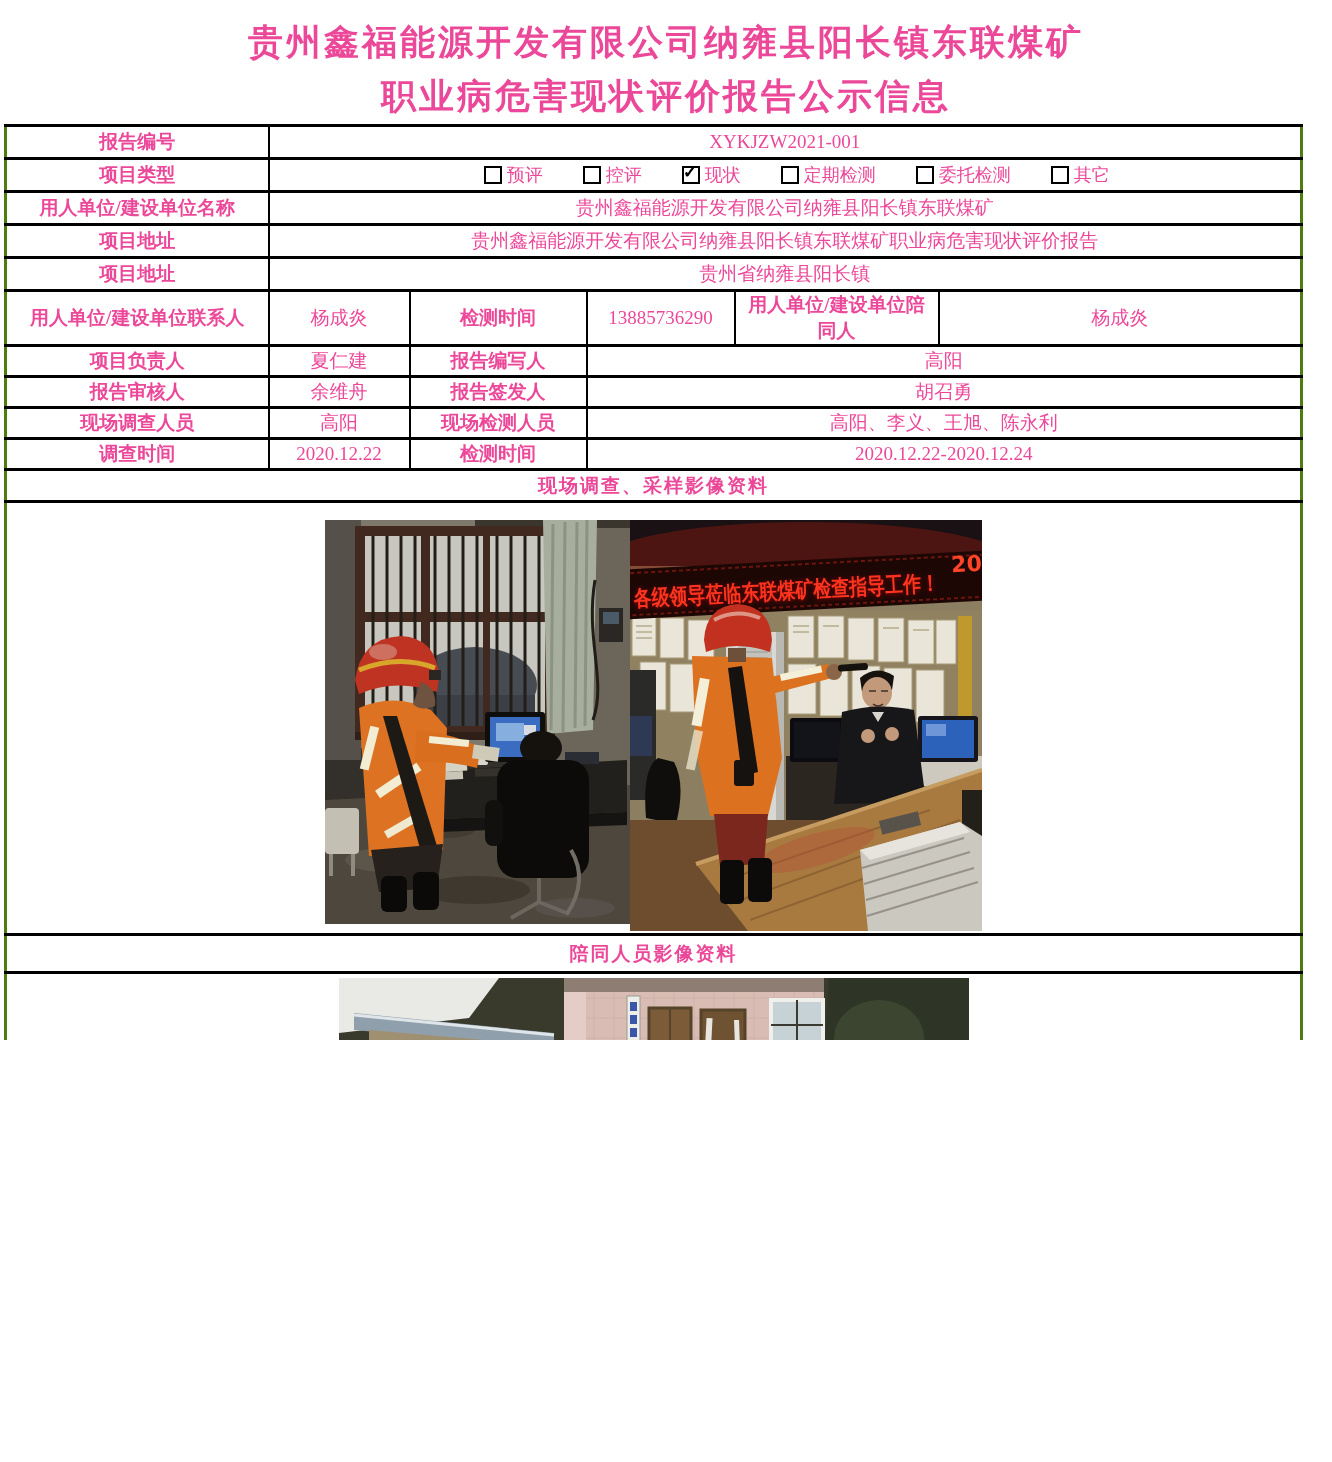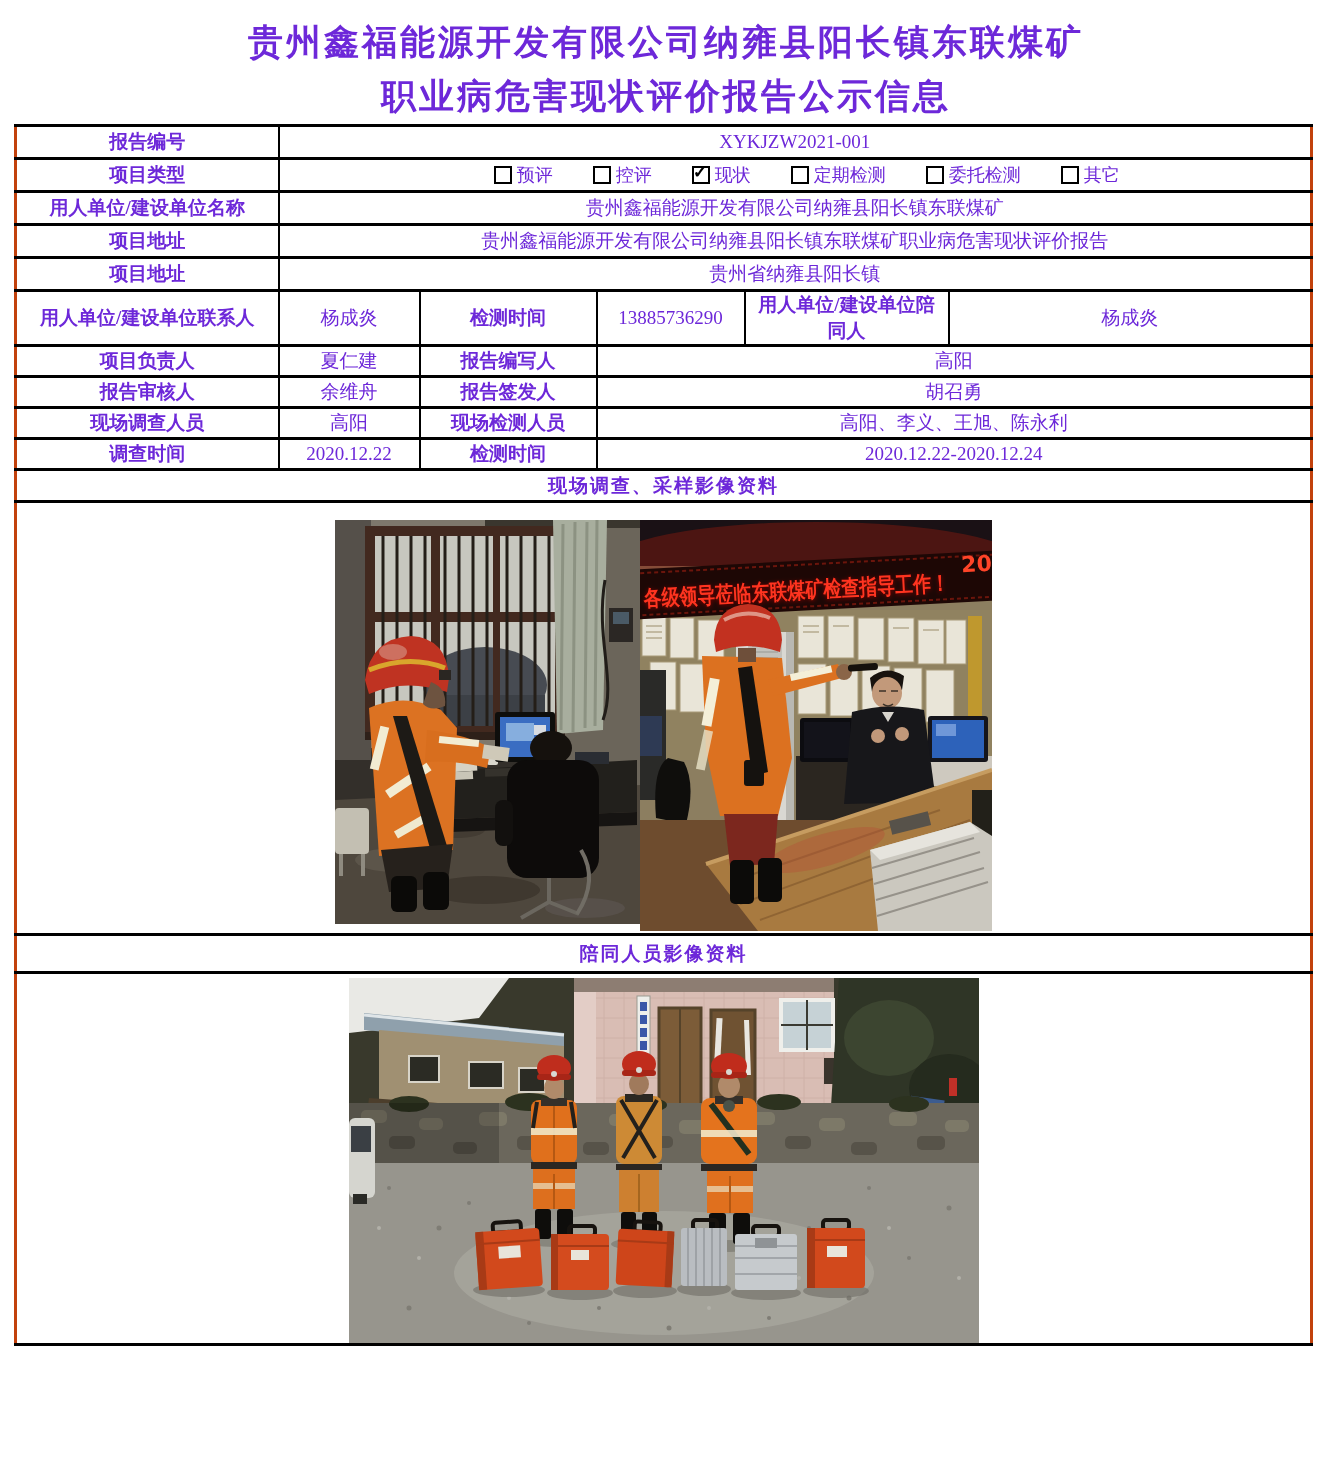--- a/index.html
+++ b/index.html
@@ -1,21 +1,21 @@
 <!DOCTYPE html>
 <html><head>
 <meta charset="utf-8">
 <style>
   html,body{margin:0;padding:0;background:#fff;}
-  .page{position:relative;width:1332px;height:1462px;background:#ffffff;overflow:hidden;
-        font-family:"Liberation Serif","DejaVu Serif",serif;color:#6d28d9;}
+  .page{position:relative;width:1332px;height:1040px;background:#ffffff;overflow:hidden;
+        font-family:"Liberation Serif","DejaVu Serif",serif;color:#ec4899;}
   .title{padding-top:16px;text-align:center;font-weight:bold;}
   .title .tline{font-size:35px;line-height:54px;letter-spacing:3px;}
-  table.main{border-collapse:collapse;table-layout:fixed;margin-left:14px;width:1296px;
-             border:3px solid #c2410c;}
+  table.main{border-collapse:collapse;table-layout:fixed;margin-left:4px;width:1296px;
+             border:3px solid #4d7c0f;}
   table.main td{border-left:2px solid #000;border-right:2px solid #000;
                 border-top:3px solid #000;border-bottom:3px solid #000;
                 text-align:center;vertical-align:middle;font-size:19px;padding:0 4px;overflow:hidden;}
   td.lbl{font-weight:bold;}
   tr.h33{height:33px;} tr.h54{height:54px;} tr.h31{height:31px;} tr.h32{height:32px;}
   tr.h38{height:38px;}
   td.section-hdr{font-weight:bold;font-size:19px;letter-spacing:2px;}
   td.photo-cell{padding:0;vertical-align:top;}
   .photos-row{display:flex;justify-content:center;align-items:flex-start;padding-top:14px;}
   .photos-row2{display:flex;justify-content:center;align-items:flex-start;padding-top:4px;}

